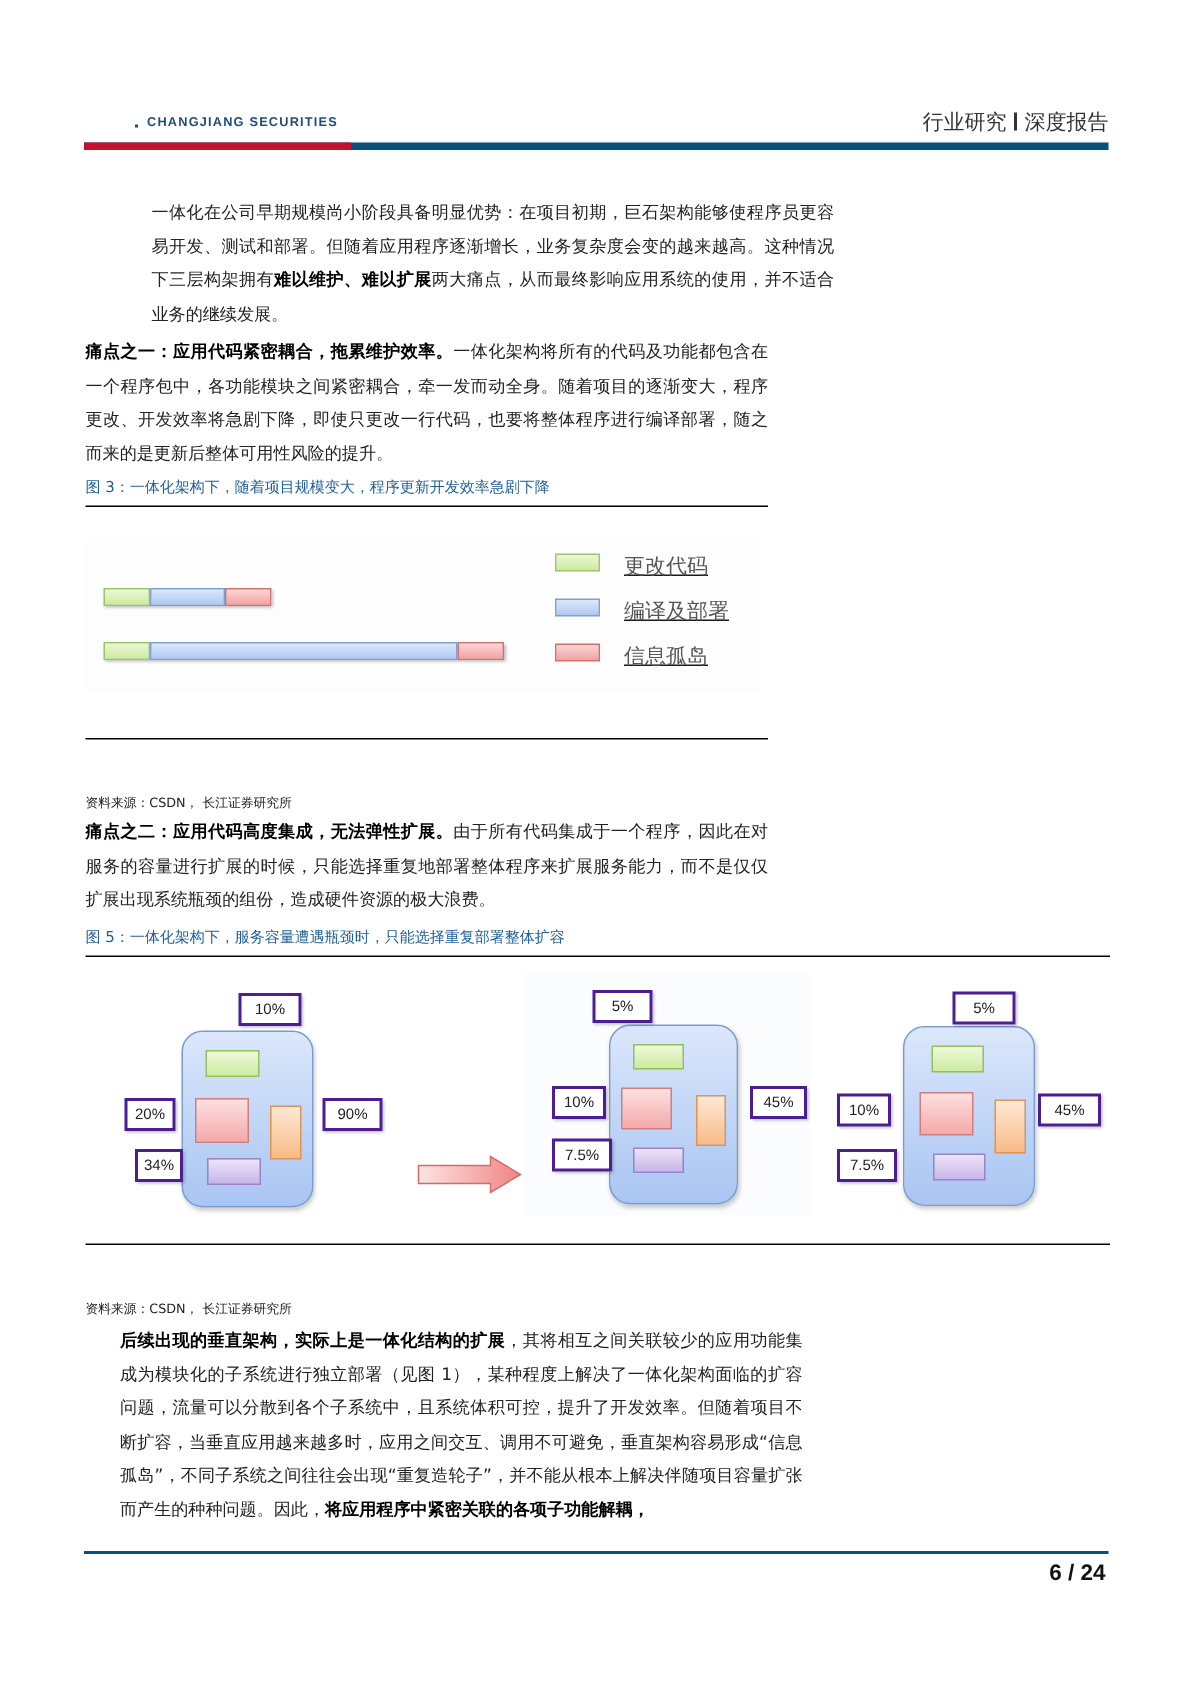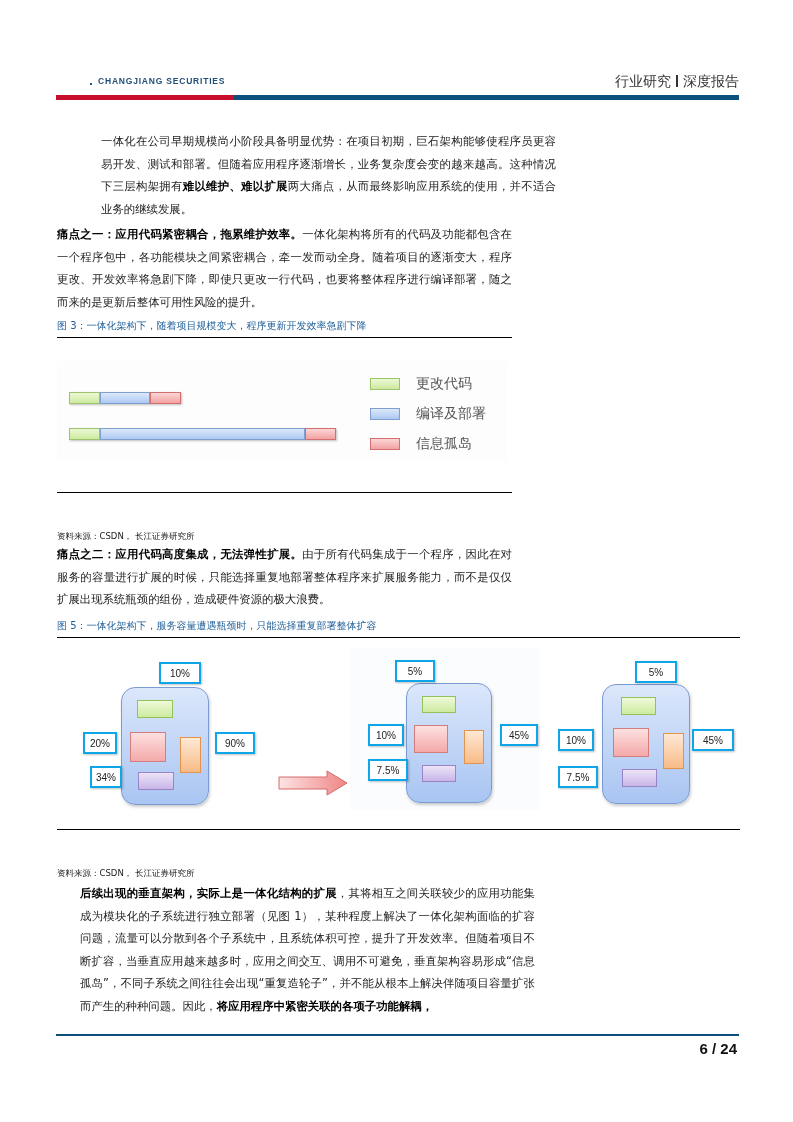--- a/index.html
+++ b/index.html
@@ -22,35 +22,35 @@
   .source { font-size: 8.5px; color: #222; line-height: 12px; margin-top: 32px; }
 
   
   .fig4 { position: absolute; left: 57px; top: 361px; width: 450px; height: 100px; background: #fdfdfd; }
   .bar-row { position: absolute; left: 12px; height: 12px; display: flex; box-shadow: 1px 1px 2px rgba(0,0,0,0.25); }
   .seg { height: 12px; border: 1px solid; }
   .seg.green { background: linear-gradient(#ecf8d4, #cdeaa0); border-color: #9cc46a; }
   .seg.blue { background: linear-gradient(#dce8fb, #aec8f2); border-color: #7e9fd0; }
   .seg.red { background: linear-gradient(#fcd6d6, #f2a2a2); border-color: #d27070; }
   .legend { position: absolute; left: 313px; top: 8px; }
-  .legend-item { display: flex; align-items: center; height: 30px; }
+  .legend-item { display: flex; height: 30px; text-decoration: underline; }
   .legend-swatch { width: 30px; height: 12px; border: 1px solid; margin-right: 16px; }
   .legend-label { font-size: 14px; color: #555; }
 
   
   .fig5 { position: absolute; left: 57px; top: 648px; width: 683px; height: 162px; }
   .panel { position: absolute; top: 0; height: 162px; }
   .panel.bg { background: #fbfcfe; }
   .container-box { position: absolute; border-radius: 14px; border: 1.5px solid #7a9bd1; background: linear-gradient(#dbe7fb, #a9c5f2); box-shadow: 1px 2px 3px rgba(0,0,0,0.2); }
   .mod { position: absolute; border: 1.5px solid; }
   .mod.green { background: linear-gradient(#effad9, #cdeaa0); border-color: #94c25a; }
   .mod.pink { background: linear-gradient(#fde0e0, #f4a9a9); border-color: #d47d7d; }
   .mod.orange { background: linear-gradient(#fee8d5, #f8bb86); border-color: #e0944f; }
   .mod.purple { background: linear-gradient(#ece4f7, #c8b5e8); border-color: #9a83c6; }
-  .callout { position: absolute; height: 22px; border: 2px solid #0ea5e9; background: #fff; font-family: "Liberation Sans", sans-serif; font-size: 10px; color: #222; display: flex; align-items: center; justify-content: center; box-shadow: 1px 1px 2px rgba(0,0,0,0.25); }
+  .callout { position: absolute; height: 22px; border: 2px solid #4c1d95; background: #fff; font-family: "Liberation Sans", sans-serif; font-size: 10px; color: #222; display: flex; align-items: center; justify-content: center; box-shadow: 1px 1px 2px rgba(0,0,0,0.25); }
   .arrow { position: absolute; }
 
   .footer-rule { position: absolute; left: 56px; top: 1034px; width: 683px; height: 1.5px; background: #0b4f7c; }
   .page-num { position: absolute; right: 56px; top: 1040px; font-family: "Liberation Sans", sans-serif; font-size: 15px; font-weight: bold; color: #111; }
 </style>
 </head>
 <body>
 
 <div class="header">
   <div class="logo"><span class="logo-dot"></span><span>CHANGJIANG SECURITIES</span></div>

